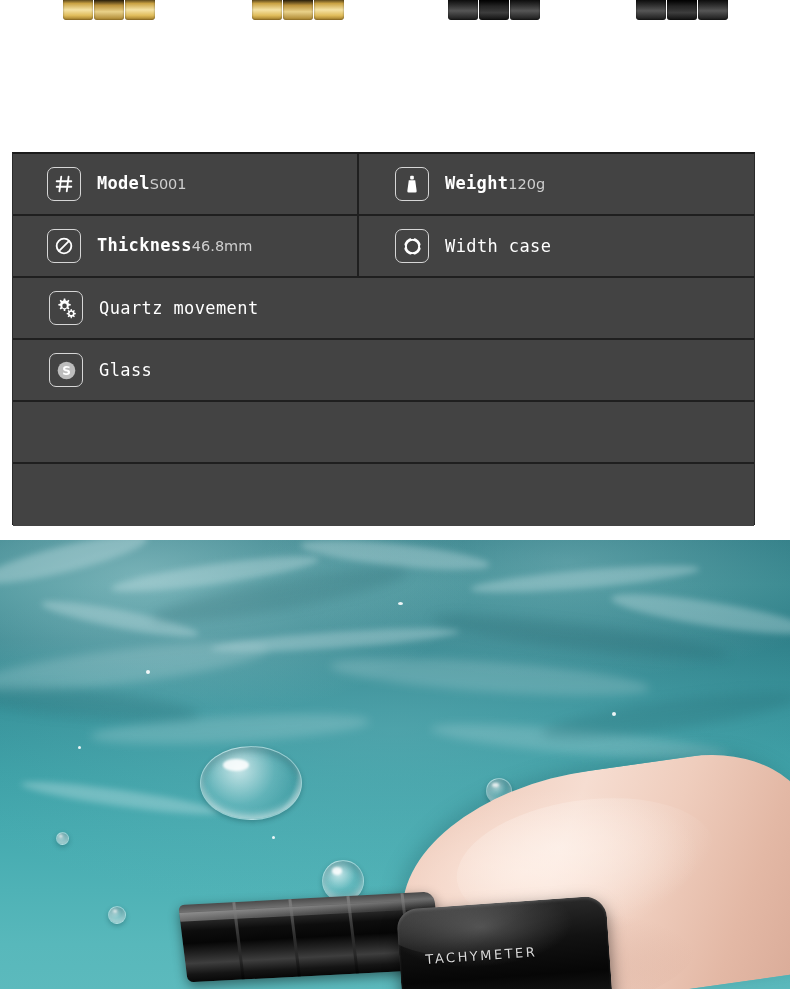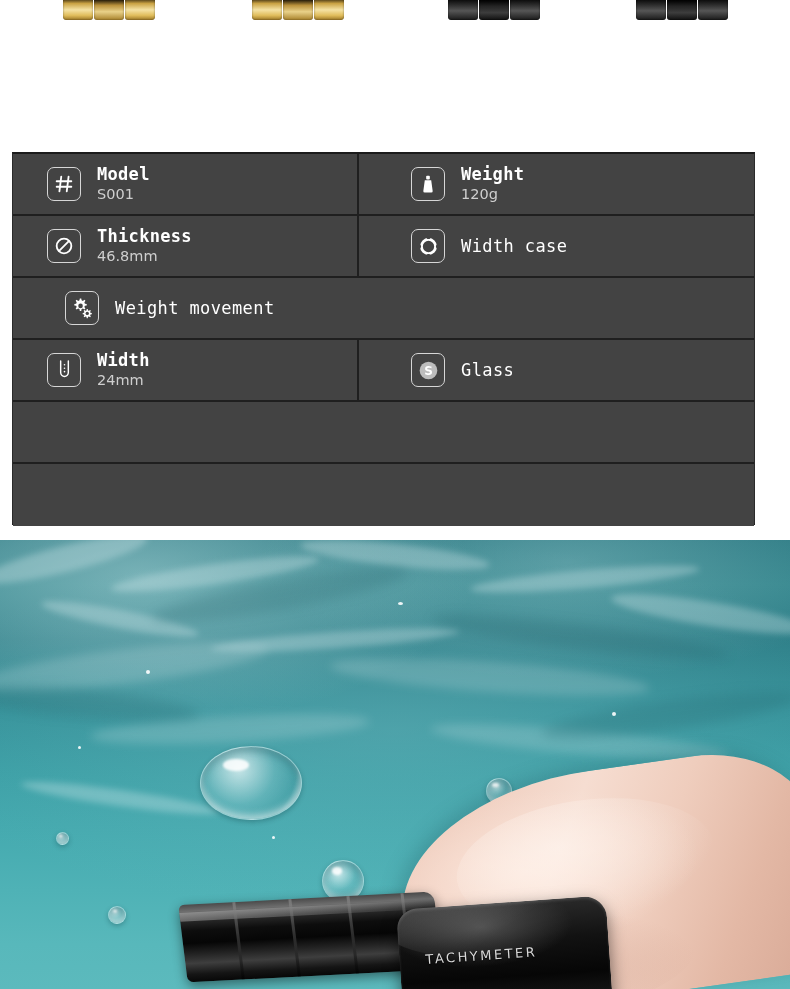--- a/index.html
+++ b/index.html
@@ -77,35 +77,35 @@
     display:flex; align-items:center;
     height:100%;
     padding-left:34px;
   }
   .spec-cell.left{
     width:346px;
     border-right:2px solid #1f1f1f;
   }
   .spec-cell.right{
     flex:1;
-    padding-left:52px;
+    padding-left:36px;
   }
   .spec-row.empty .spec-cell.left{ border-right:none; }
 
   .icon-box{
     width:34px; height:34px;
     border:1.5px solid #d6d6d6;
     border-radius:7px;
     display:flex; align-items:center; justify-content:center;
     flex:0 0 auto;
     margin-right:16px;
   }
   .icon-box svg{ display:block; }
 
-  .txt-pair{ display:flex; flex-direction:column; justify-content:flex-start; line-height:1.12; }
+  .txt-pair{ display:flex; flex-direction:row; justify-content:flex-start; line-height:1.12; }
   .spec-label{
     font-family:"DejaVu Sans Mono", monospace;
     font-size:17px;
     font-weight:bold;
     color:#ffffff;
     letter-spacing:.3px;
     white-space:nowrap;
   }
   .spec-value{
     font-family:"DejaVu Sans", sans-serif;
@@ -378,39 +378,25 @@
             <g fill="#ffffff">
               <path d="M9.2 1.6 l1.5 .0 .35 1.9 1.35 .55 1.6 -1.1 1.05 1.05 -1.1 1.6 .55 1.35 1.9 .35 0 1.5 -1.9 .35 -.55 1.35 1.1 1.6 -1.05 1.05 -1.6 -1.1 -1.35 .55 -.35 1.9 -1.5 0 -.35 -1.9 -1.35 -.55 -1.6 1.1 -1.05 -1.05 1.1 -1.6 -.55 -1.35 -1.9 -.35 0 -1.5 1.9 -.35 .55 -1.35 -1.1 -1.6 1.05 -1.05 1.6 1.1 1.35 -.55 z"></path>
             </g>
             <circle cx="9.95" cy="9.3" r="2.4" fill="#434343"></circle>
             <g fill="#ffffff">
               <path d="M16.4 12.6 l1.1 0 .26 1.4 .99 .4 1.18 -.8 .77 .77 -.8 1.18 .4 .99 1.4 .26 0 1.1 -1.4 .26 -.4 .99 .8 1.18 -.77 .77 -1.18 -.8 -.99 .4 -.26 1.4 -1.1 0 -.26 -1.4 -.99 -.4 -1.18 .8 -.77 -.77 .8 -1.18 -.4 -.99 -1.4 -.26 0 -1.1 1.4 -.26 .4 -.99 -.8 -1.18 .77 -.77 1.18 .8 .99 -.4 z"></path>
             </g>
             <circle cx="16.95" cy="17.1" r="1.75" fill="#434343"></circle>
           </svg>
         </div>
-        <span class="spec-single">Weight movement</span>
+        <span class="spec-single">Quartz movement</span>
       </div>
     </div>
 
     <div class="spec-row">
-      <div class="spec-cell left">
-        <div class="icon-box">
-          <svg width="23" height="23" viewBox="0 0 24 24" fill="none" stroke="#ffffff" stroke-width="1.5">
-            <path d="M8 2 v12.2 a4 4 0 0 0 8 0 V2" stroke-linecap="round"></path>
-            <circle cx="12" cy="6" r=".85" fill="#ffffff" stroke="none"></circle>
-            <circle cx="12" cy="9.6" r=".85" fill="#ffffff" stroke="none"></circle>
-            <circle cx="12" cy="13.2" r=".85" fill="#ffffff" stroke="none"></circle>
-          </svg>
-        </div>
-        <div class="txt-pair">
-          <span class="spec-label">Width</span>
-          <span class="spec-value">24mm</span>
-        </div>
-      </div>
       <div class="spec-cell right">
         <div class="icon-box">
           <svg width="23" height="23" viewBox="0 0 24 24">
             <circle cx="12" cy="12" r="9.2" fill="#bdbdbd"></circle>
             <text x="12" y="16.6" text-anchor="middle" font-family="DejaVu Sans, sans-serif" font-size="12.5" font-weight="bold" fill="#ffffff">S</text>
           </svg>
         </div>
         <span class="spec-single">Glass</span>
       </div>
     </div>

